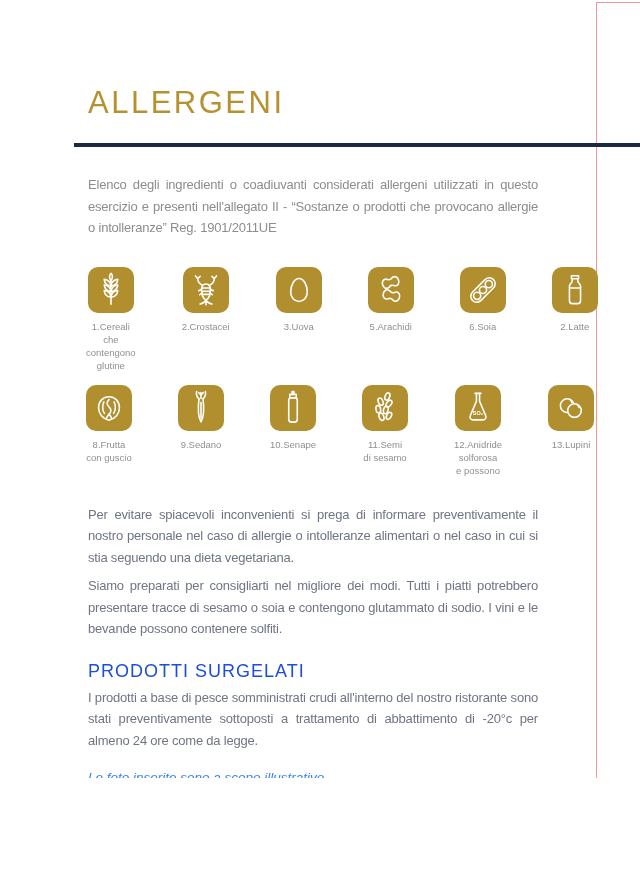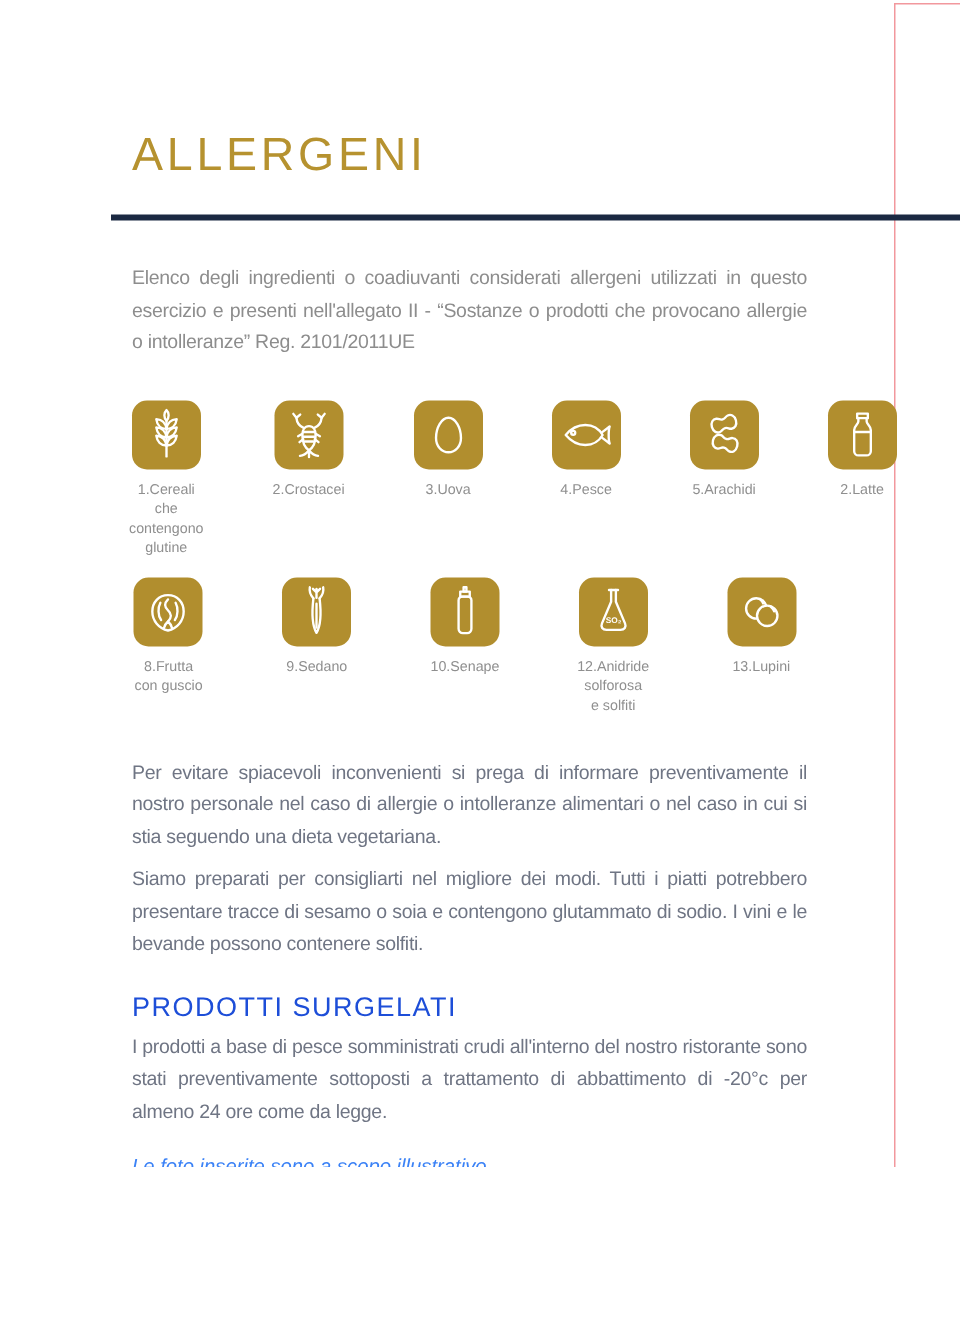--- a/index.html
+++ b/index.html
@@ -47,21 +47,21 @@
 <div class="page">
 
   <div class="guide-box"></div>
   <div class="guide-vline"></div>
 
   <div class="content">
 
     <h1>ALLERGENI</h1>
     <div class="rule"></div>
 
-    <p class="body gray p-intro">Elenco degli ingredienti o coadiuvanti considerati allergeni utilizzati in questo esercizio e presenti nell'allegato II - “Sostanze o prodotti che provocano allergie o intolleranze” Reg. 2101/2011UE</p>
+    <p class="body gray p-intro">Elenco degli ingredienti o coadiuvanti considerati allergeni utilizzati in questo esercizio e presenti nell'allegato II - “Sostanze o prodotti che provocano allergie o intolleranze” Reg. 1901/2011UE</p>
 
     <div class="grid row1">
 
       <div class="cell">
         <div class="sq">
           <svg viewBox="0 0 48 48">
               <path d="M24 12 V42"></path>
               <path d="M24 12 C21.6 9.4 21.6 5.2 24 3 C26.4 5.2 26.4 9.4 24 12 Z"></path>
               <path d="M24 19 C19.4 18.8 16 15.6 15.4 10.6 C20 11 23.4 14 24 19 Z"></path>
               <path d="M24 19 C28.6 18.8 32 15.6 32.6 10.6 C28 11 24.6 14 24 19 Z"></path>
@@ -104,53 +104,54 @@
               <path d="M24 9.5 C18 9.5 13.5 18 13.5 26.5 C13.5 33.5 18.2 38.5 24 38.5 C29.8 38.5 34.5 33.5 34.5 26.5 C34.5 18 30 9.5 24 9.5 Z"></path>
             </svg>
         </div>
         <div class="lab">
           <div>3.Uova</div>
           <div></div>
           <div></div>
         </div>
       </div>
 
-      <div class="cell">
-        <div class="sq">
-          <svg viewBox="0 0 48 48">
-              <path d="M6.5 24 C11 18.6 16.6 15.6 23 15.6 C29.6 15.6 34.6 18.9 37.6 24 C34.6 29.1 29.6 32.4 23 32.4 C16.6 32.4 11 29.4 6.5 24 Z"></path>
-              <path d="M37 21.8 L43.5 16.8 C42.4 19.6 42.4 28.4 43.5 31.2 L37 26.2"></path>
-              <circle cx="12.8" cy="22.2" r="1.7"></circle>
-            </svg>
-        </div>
-        <div class="lab">
-          <div>4.Pesce</div>
-          <div></div>
-          <div></div>
-        </div>
-      </div>
 
       <div class="cell">
         <div class="sq">
           <svg viewBox="0 0 48 48">
               <g transform="translate(23.5 14.5) rotate(-16)">
                 <path d="M-10.5 0 C-10.5 -4.2 -7.8 -6.3 -5 -5.8 C-2.6 -5.4 -2.6 -3.8 0 -3.8 C2.6 -3.8 2.6 -5.4 5 -5.8 C7.8 -6.3 10.5 -4.2 10.5 0 C10.5 4.2 7.8 6.3 5 5.8 C2.6 5.4 2.6 3.8 0 3.8 C-2.6 3.8 -2.6 5.4 -5 5.8 C-7.8 6.3 -10.5 4.2 -10.5 0 Z"></path>
               </g>
               <g transform="translate(24.5 31) rotate(14)">
                 <path d="M-10.5 0 C-10.5 -4.2 -7.8 -6.3 -5 -5.8 C-2.6 -5.4 -2.6 -3.8 0 -3.8 C2.6 -3.8 2.6 -5.4 5 -5.8 C7.8 -6.3 10.5 -4.2 10.5 0 C10.5 4.2 7.8 6.3 5 5.8 C2.6 5.4 2.6 3.8 0 3.8 C-2.6 3.8 -2.6 5.4 -5 5.8 C-7.8 6.3 -10.5 4.2 -10.5 0 Z"></path>
               </g>
             </svg>
         </div>
         <div class="lab">
           <div>5.Arachidi</div>
           <div></div>
           <div></div>
         </div>
       </div>
 
+      <div class="cell">
+        <div class="sq">
+          <svg viewBox="0 0 48 48">
+              <path d="M10.8 37.2 C7.6 34 8 29.4 11.2 26.2 L26.2 11.2 C29.4 8 34 7.6 37.2 10.8 C40.4 14 40 18.6 36.8 21.8 L21.8 36.8 C18.6 40 14 40.4 10.8 37.2 Z"></path>
+              <circle cx="16.6" cy="31.4" r="4.5"></circle>
+              <circle cx="24" cy="24" r="4.5"></circle>
+              <circle cx="31.4" cy="16.6" r="4.5"></circle>
+            </svg>
+        </div>
+        <div class="lab">
+          <div>6.Soia</div>
+          <div></div>
+          <div></div>
+        </div>
+      </div>
 
       <div class="cell">
         <div class="sq">
           <svg viewBox="0 0 48 48">
               <path d="M19.5 6 H28.5 V9.8 H19.5 Z"></path>
               <path d="M20.5 9.8 V12.6 C20.5 14.8 17 16.2 17 19.8 V37.6 C17 39.6 18.6 41.2 20.6 41.2 H27.4 C29.4 41.2 31 39.6 31 37.6 V19.8 C31 16.2 27.5 14.8 27.5 12.6 V9.8"></path>
               <path d="M17 21.5 H31"></path>
             </svg>
         </div>
         <div class="lab">
@@ -206,33 +207,51 @@
               <path d="M18.6 14.2 C18.6 12.4 20 11 21.8 11 H26.2 C28 11 29.4 12.4 29.4 14.2 V38.2 C29.4 40.2 27.8 41.8 25.8 41.8 H22.2 C20.2 41.8 18.6 40.2 18.6 38.2 Z"></path>
             </svg>
         </div>
         <div class="lab">
           <div>10.Senape</div>
           <div></div>
           <div></div>
         </div>
       </div>
 
+      <div class="cell">
+        <div class="sq">
+          <svg viewBox="0 0 48 48">
+              <ellipse cx="27" cy="9.5" rx="2.9" ry="4.8" transform="rotate(22 27 9.5)"></ellipse>
+              <ellipse cx="18.5" cy="16" rx="2.9" ry="4.8" transform="rotate(-24 18.5 16)"></ellipse>
+              <ellipse cx="29" cy="18.5" rx="2.9" ry="4.8" transform="rotate(38 29 18.5)"></ellipse>
+              <ellipse cx="15.5" cy="25.5" rx="2.9" ry="4.8" transform="rotate(-10 15.5 25.5)"></ellipse>
+              <ellipse cx="25" cy="26.5" rx="2.9" ry="4.8" transform="rotate(14 25 26.5)"></ellipse>
+              <ellipse cx="19.5" cy="35" rx="2.9" ry="4.8" transform="rotate(-20 19.5 35)"></ellipse>
+              <ellipse cx="29" cy="34" rx="2.9" ry="4.8" transform="rotate(28 29 34)"></ellipse>
+            </svg>
+        </div>
+        <div class="lab">
+          <div>11.Semi</div>
+          <div>di sesamo</div>
+          <div></div>
+        </div>
+      </div>
 
       <div class="cell">
         <div class="sq">
           <svg viewBox="0 0 48 48">
               <path d="M20.2 5.5 H27.8"></path>
               <path d="M22 5.5 V15.4 L14.3 33.6 C13 36.6 14.8 39 18.1 39 H29.9 C33.2 39 35 36.6 33.7 33.6 L26 15.4 V5.5"></path>
               <text x="24" y="33">SO₂</text>
             </svg>
         </div>
         <div class="lab">
           <div>12.Anidride</div>
           <div>solforosa</div>
-          <div>e solfiti</div>
+          <div>e possono</div>
         </div>
       </div>
 
       <div class="cell">
         <div class="sq">
           <svg viewBox="0 0 48 48">
               <circle cx="19.2" cy="21" r="8.6"></circle>
               <path d="M22.4 13.2 C23.8 14.2 24.6 15.4 25 16.8"></path>
               <circle cx="28.4" cy="27.2" r="8.6" style="fill:#b18e2e"></circle>
               <path d="M31.6 19.8 C33 20.8 33.8 22 34.2 23.4"></path>

